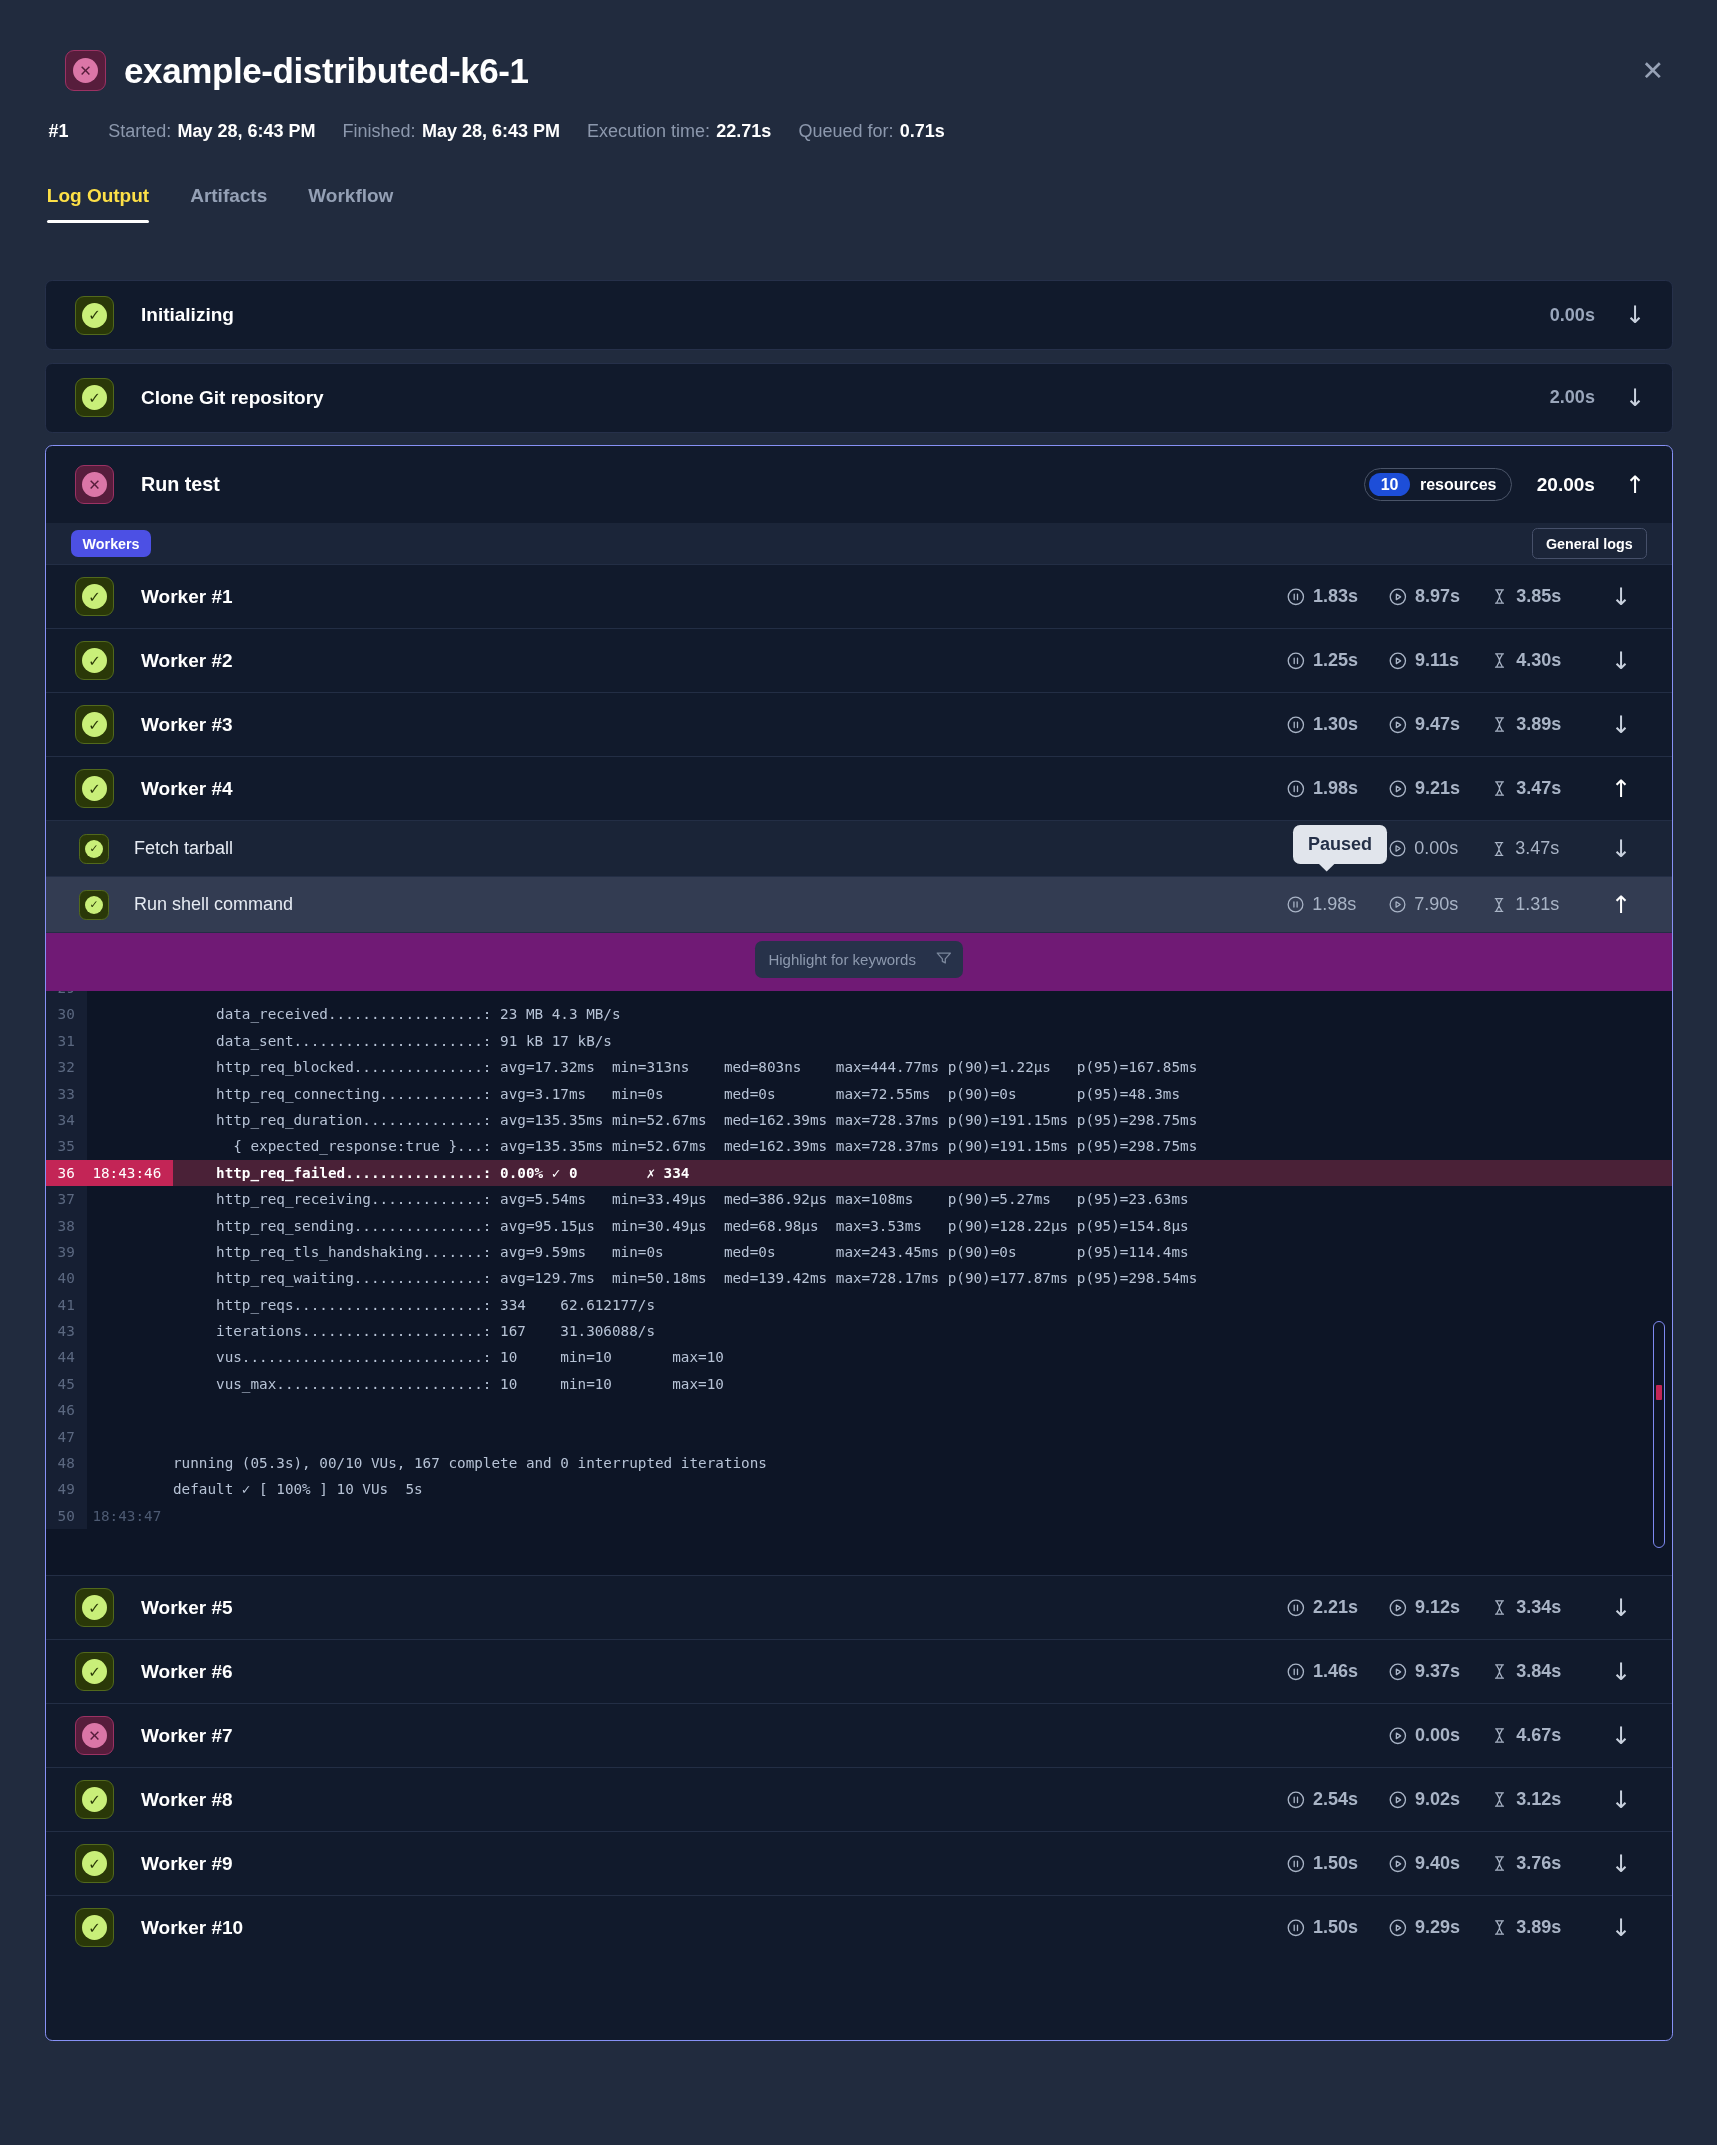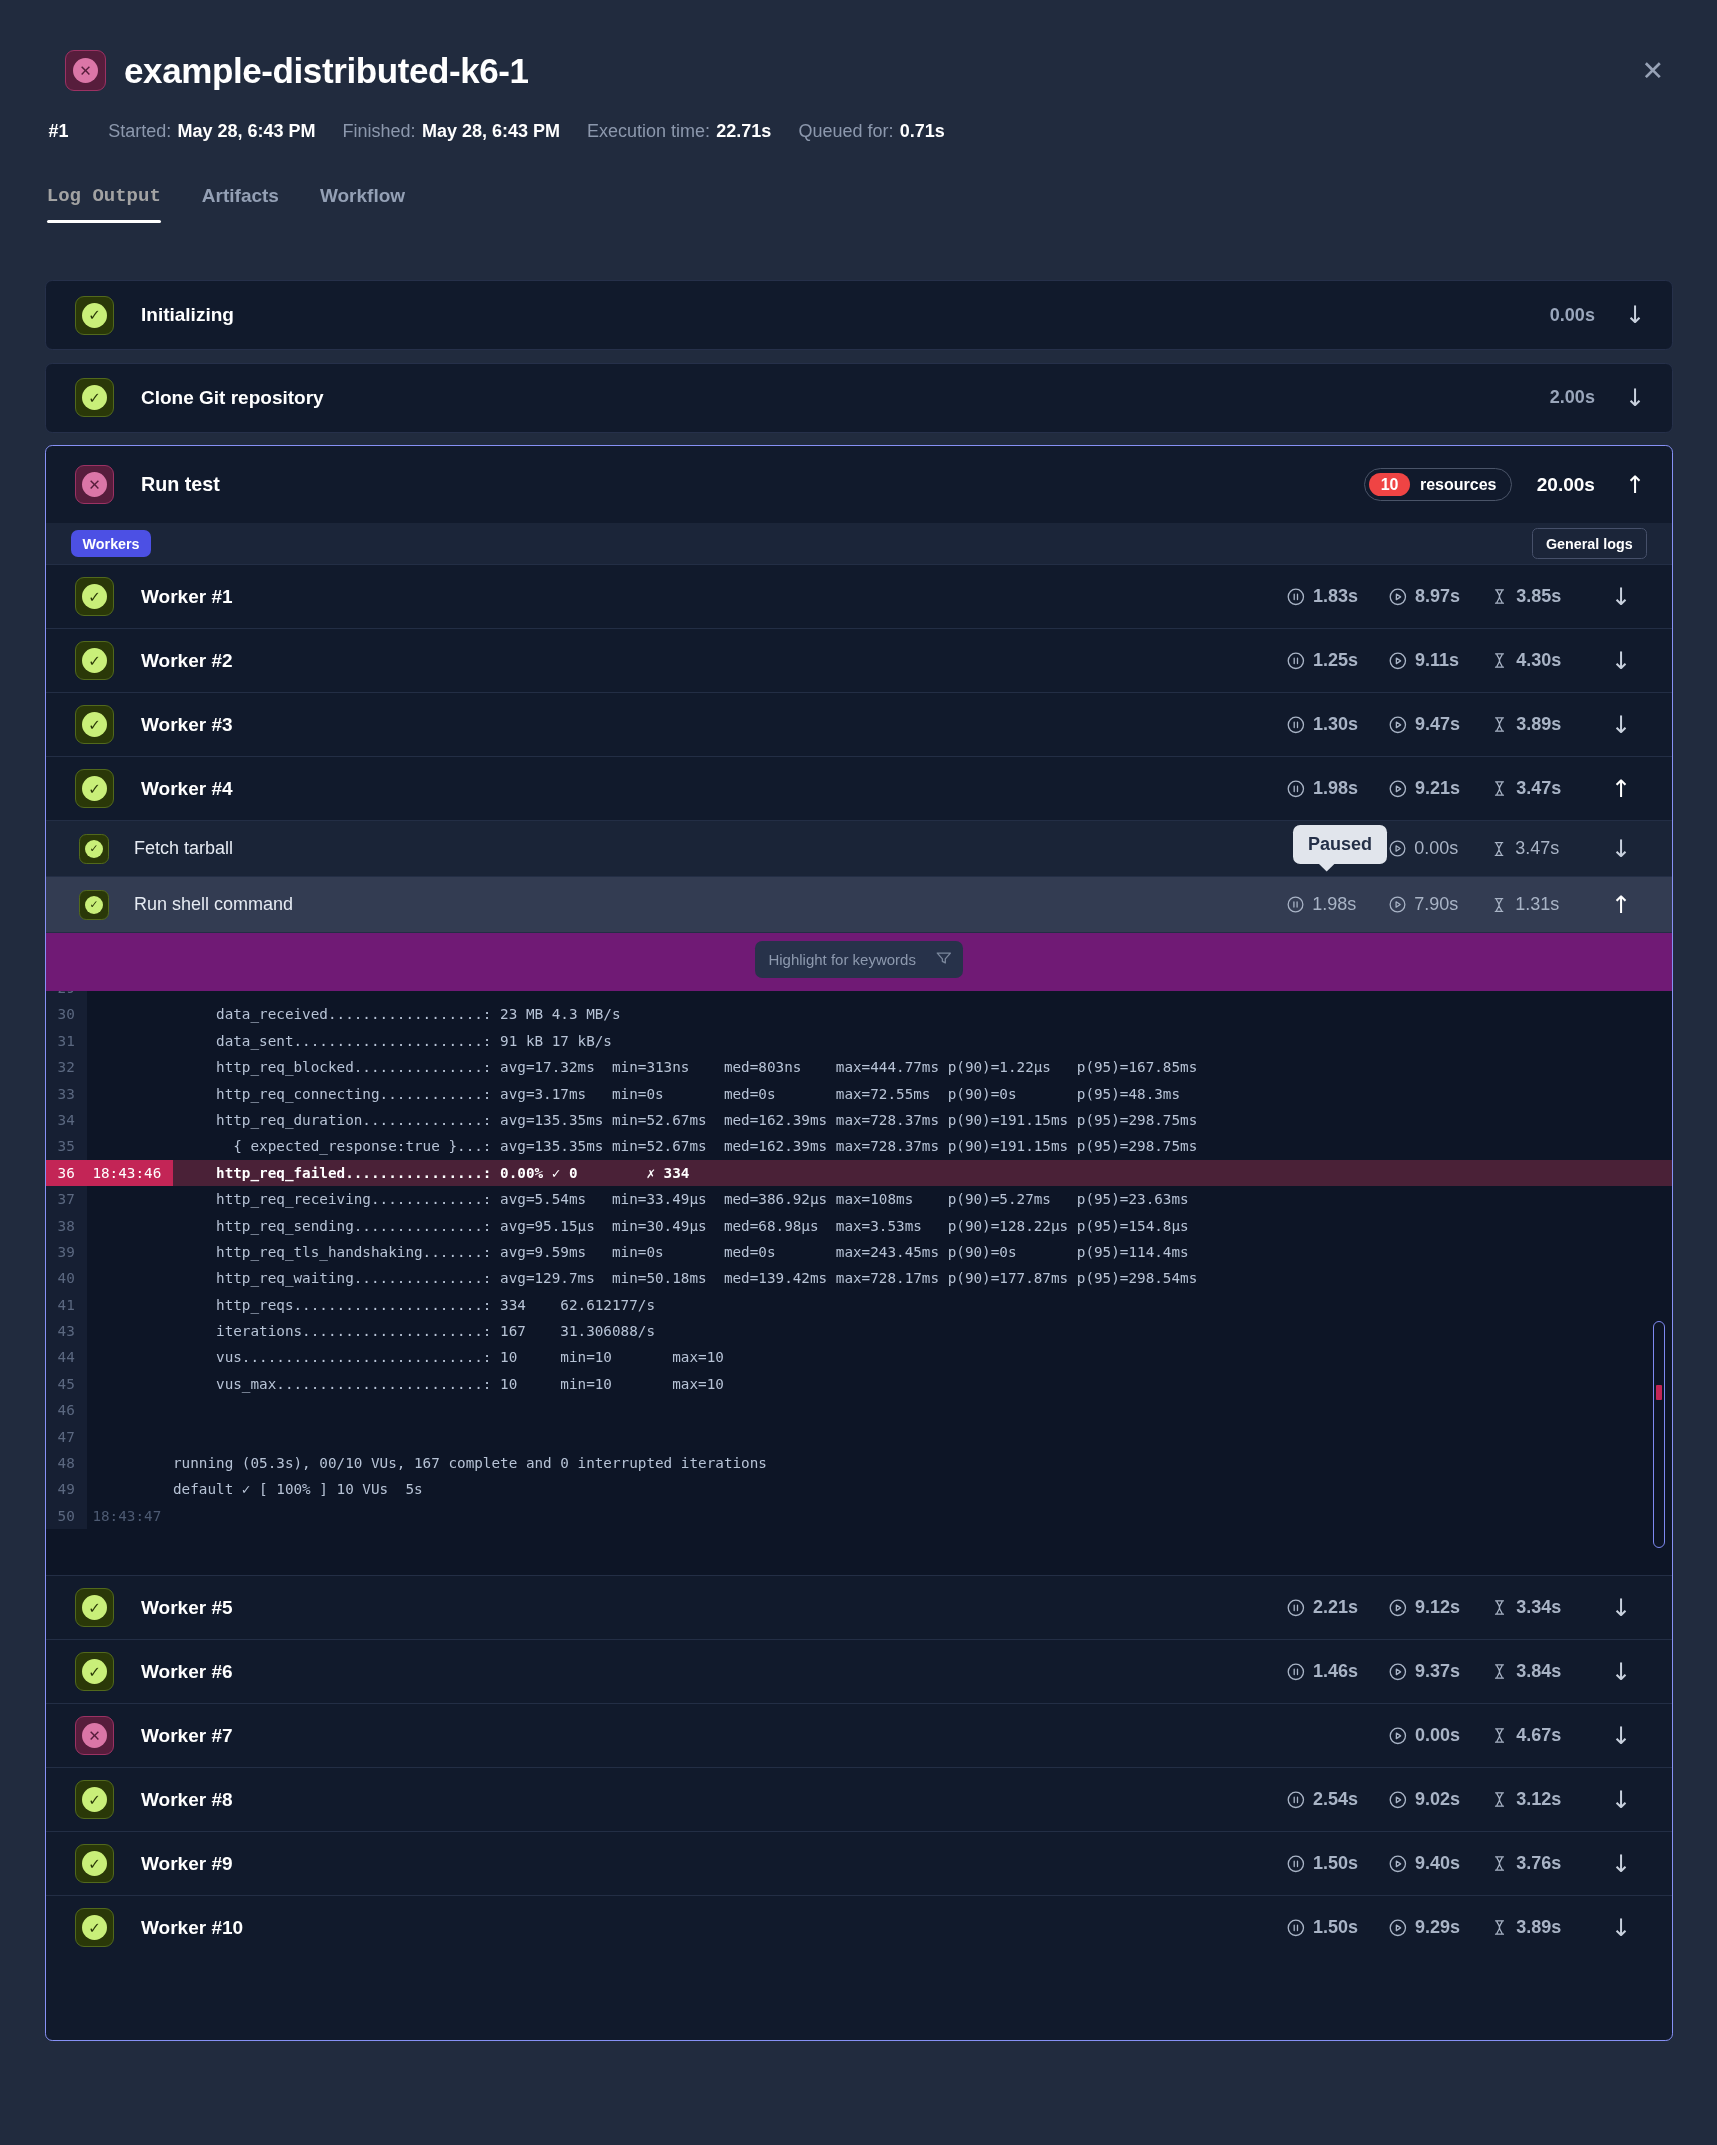--- a/index.html
+++ b/index.html
@@ -14,21 +14,21 @@
 
   .meta { display:flex; align-items:center; gap:27px; margin-top:30px; padding-left:3.6px; font-size:18px; }
   .meta .runno { font-weight:bold; margin-right:12.5px; }
   .meta .m-label { color:#8c98ad; }
   .meta .m-val { font-weight:bold; color:#fff; margin-left:6.3px; }
   .meta-item { display:flex; align-items:center; }
 
   
   .tabs { display:flex; gap:41px; margin-top:43px; padding-left:1.8px; }
   .tab { font-size:19px; font-weight:600; color:#94a0b5; padding-bottom:16px; position:relative; cursor:pointer; }
-  .tab.active { color:#a3a3a3; font-weight:bold;font-family:Liberation Mono, monospace; }
+  .tab.active { color:#fde047; font-weight:bold; }
   .tab.active::after { content:""; position:absolute; left:0; right:0; bottom:0; height:2.7px; background:#fff; border-radius:1.8px; }
 
   
   .steps { margin-top:57px; display:flex; flex-direction:column; gap:12.5px; }
   .step-card { background:#111a2c; border:0.9px solid #26304a; border-radius:7.2px; height:70px;
                display:flex; align-items:center; padding:0 27px 0 29px; cursor:pointer; }
   .step-card .label { font-size:19px; font-weight:bold; margin-left:27px; }
   .step-card .time { margin-left:auto; color:#9aa6bb; font-size:18px; font-weight:600; margin-right:30px; }
 
   .chevron { font-family:"DejaVu Sans",sans-serif; font-size:24px; color:#c9d1de; cursor:pointer; line-height:1; }
@@ -48,21 +48,21 @@
   .st-icon.failed .dot::after { content:"✕"; }
   .st-icon.sm { width:30px; height:30px; border-radius:7.2px; }
   .st-icon.sm .dot { width:18px; height:18px; font-size:10.7px; }
 
   
   .run-card { background:#111a2c; border:1.3px solid #8791f5; border-radius:7.2px; overflow:hidden; position:relative; }
   .run-head { height:77px; display:flex; align-items:center; padding:0 27px 0 29px; cursor:pointer; }
   .run-head .label { font-size:19.7px; font-weight:bold; margin-left:27px; }
   .run-right { margin-left:auto; display:flex; align-items:center; }
   .res-pill { display:flex; align-items:center; border:1.3px solid #4a5468; border-radius:895px; padding:3.6px 14.3px 3.6px 4.5px; gap:9.9px; }
-  .res-pill .cnt { background:#ef4444; border-radius:895px; padding:2.7px 11.6px; font-weight:bold; font-size:16px; }
+  .res-pill .cnt { background:#1d4ed8; border-radius:895px; padding:2.7px 11.6px; font-weight:bold; font-size:16px; }
   .res-pill .res-lb { font-weight:bold; font-size:16px; }
   .run-time { font-weight:bold; font-size:19px; margin:0 30px 0 25px; }
 
   .workers-strip { background:#1b2539; height:41px; display:flex; align-items:center; padding:0 25px; }
   .workers-pill { background:#4c50e4; border-radius:7px; padding:5.4px 11.6px; font-weight:bold; font-size:14.3px; cursor:pointer; }
   .gl-btn { margin-left:auto; border:1.3px solid #46506a; border-radius:5.4px; padding:6.3px 13.4px; font-weight:bold; font-size:14.3px; color:#fff; cursor:pointer; background:transparent; }
 
   .w-row { height:64px; display:flex; align-items:center; padding:0 27px 0 29px; border-top:0.9px solid #232e45; cursor:pointer; }
   .w-row .label { font-size:19px; font-weight:bold; margin-left:27px; }
   .stats { margin-left:auto; display:flex; align-items:center; }

